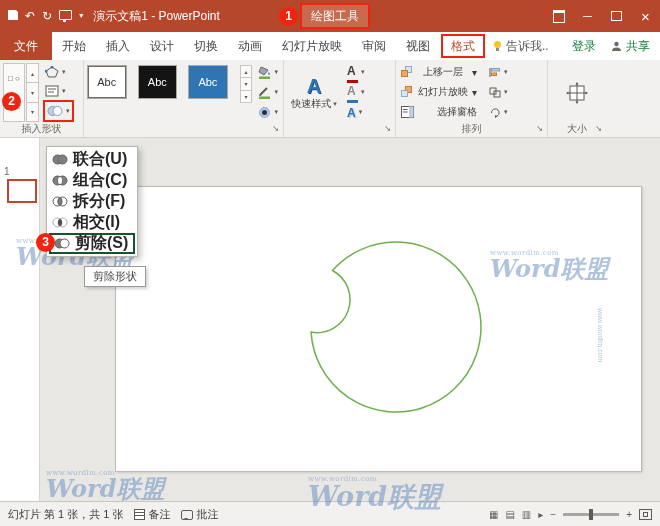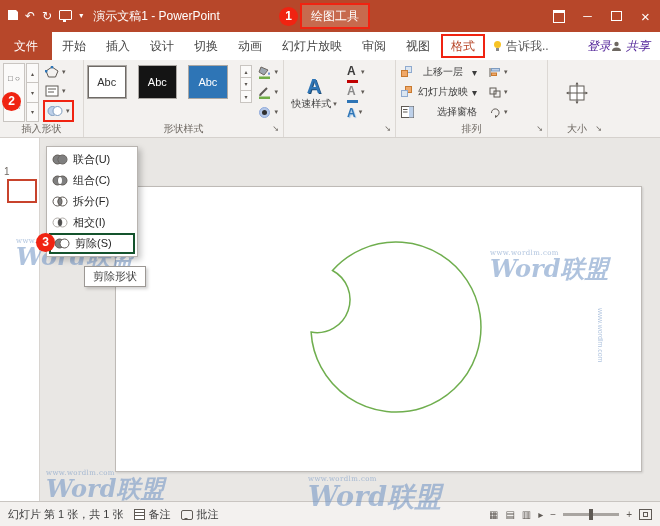--- a/index.html
+++ b/index.html
@@ -20,21 +20,21 @@
   .win-btn{width:29px;height:32px;display:flex;align-items:center;justify-content:center;color:#fff;font-size:12px;}
   .boxglyph{display:inline-block;width:9px;height:8px;border:1px solid #fff;}
   .ribbonopt{display:inline-block;width:10px;height:9px;border:1px solid #fff;border-top-width:3px;}
 
   
   .tabrow{height:28px;background:#fff;display:flex;align-items:center;font-size:12px;color:#444;}
   .tab{padding:0 10px;line-height:28px;white-space:nowrap;}
   .tab.file{background:#B7472A;color:#fff;padding:0 14px;}
   .tab.active{color:#B7472A;border:2px solid #F02311;line-height:20px;padding:0 8px;margin:0 1px;}
   .tellme{display:flex;align-items:center;gap:3px;color:#595959;padding:0 6px;}
-  .tab-right{margin-left:auto;display:flex;align-items:center;margin-right:10px;color:#4c1d95;font-style:italic;}
+  .tab-right{margin-left:auto;display:flex;align-items:center;gap:15px;margin-right:10px;color:#15803d;}
   .share{display:flex;align-items:center;gap:4px;}
 
   
   .ribbon{height:77px;background:#F3F1EF;border-bottom:1px solid #D5D1CD;display:flex;}
   .rgroup{position:relative;border-right:1px solid #DCD8D4;box-sizing:border-box;padding:3px 3px 15px 3px;}
   .glabel{position:absolute;bottom:1px;left:0;right:0;text-align:center;font-size:10px;color:#6E6862;white-space:nowrap;}
   .launcher{position:absolute;right:1px;bottom:2px;width:11px;height:11px;font-size:8px;line-height:11px;
             text-align:center;color:#6E6862;border:1px solid transparent;}
   .gcontent{display:flex;height:59px;}
 
@@ -74,22 +74,22 @@
   .thumb-panel{width:40px;background:#fff;border-right:1px solid #D8D4D0;box-sizing:border-box;padding-top:28px;}
   .slide-num{font-size:10px;color:#6E6862;margin-left:4px;}
   .thumb{width:26px;height:20px;border:2px solid #C8432C;margin:2px 0 0 7px;background:#fff;}
   .canvas{flex:1;background:#E9E7E4;position:relative;}
   .slide{position:absolute;left:75px;top:48px;width:525px;height:284px;background:#fff;border:1px solid #BEBAB6;
          box-shadow:1px 1px 2px rgba(0,0,0,.12);}
 
   
   .merge-menu{position:absolute;left:46px;top:146px;width:92px;background:#fff;border:1px solid #B8B4B0;
               box-shadow:3px 3px 6px rgba(0,0,0,.22);padding:2px;z-index:50;box-sizing:border-box;}
-  .menu-item{height:21px;display:flex;align-items:center;gap:5px;padding:0 4px 0 3px;font-size:11px;
-             color:#262626;box-sizing:border-box;white-space:nowrap;}
+  .menu-item{height:21px;display:flex;align-items:center;gap:5px;padding:0 4px 0 3px;font-size:16px;
+             color:#262626;box-sizing:border-box;white-space:nowrap;font-weight:bold;}
   .menu-item.annotated{border:2px solid #14532d;}
   .tooltip{position:absolute;left:84px;top:266px;padding:2px 8px;background:#fff;border:1px solid #9C9894;
            font-size:11px;color:#444;box-shadow:2px 2px 3px rgba(0,0,0,.18);z-index:55;white-space:nowrap;}
 
   
   .acircle{position:absolute;width:19px;height:19px;border-radius:50%;background:#F02311;color:#fff;
            font-size:12px;font-weight:bold;text-align:center;line-height:19px;z-index:60;}
   .c1{left:279px;top:7px;} .c2{left:2px;top:92px;} .c3{left:36px;top:233px;}
 
   
@@ -246,21 +246,20 @@
           </span>
           <span class="mini-btn">
             <svg width="13" height="13" viewBox="0 0 13 13">
               <circle cx="6.5" cy="6.5" r="5" fill="#B4C7E7" stroke="#8FAADC"></circle>
               <circle cx="6.5" cy="6.5" r="2.5" fill="#2F2F2F"></circle>
             </svg>
               <span class="dd">▾</span>
           </span>
         </div>
       </div>
-      <div class="glabel">形状样式</div>
       <span class="launcher">↘</span>
     </div>
 
     <div class="rgroup" style="width:112px;">
       <div class="gcontent">
         <div class="quick">
           <span class="bigA">A</span>
           <span class="qlabel">
               <span>快速样式</span>
               <span class="dd" style="font-size:7px;color:#5f5a55;">▾</span>

